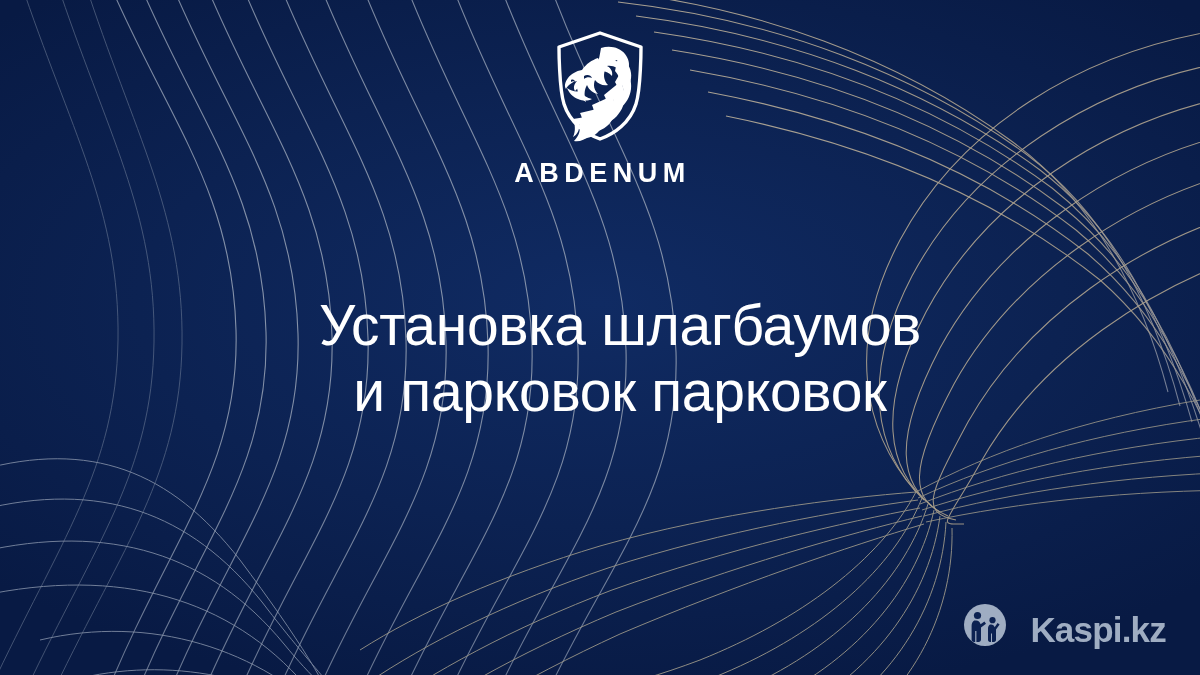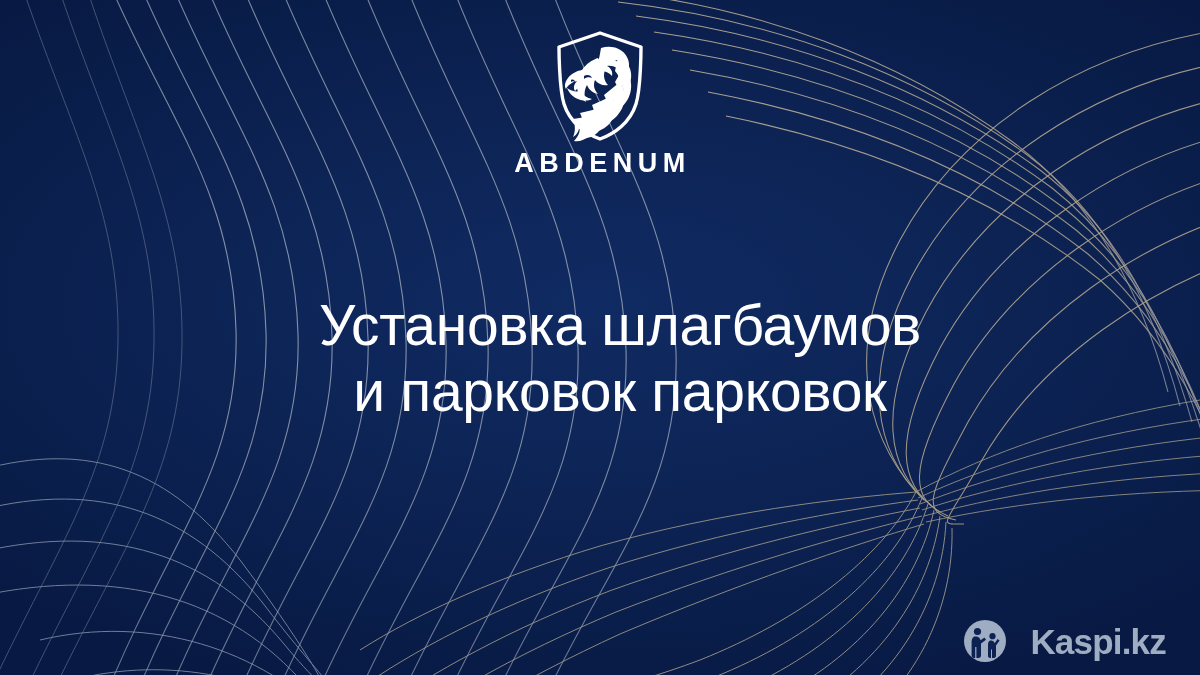--- a/index.html
+++ b/index.html
@@ -25,21 +25,21 @@
   #wave-layer {
     position:absolute; inset:0;
     width:1200px; height:675px;
   }
   
   #logo-lockup {
     position:absolute;
     left:0; right:0; top:30px;
     display:flex; flex-direction:column;
     align-items:center;
-    gap:8px;
+    gap:18px;
   }
   #shield-mark { width:92px; height:112px; display:block; }
   #brand-wordmark {
     font-family:"Liberation Sans", sans-serif;
     font-size:27px;
     font-weight:700;
     letter-spacing:5.5px;
     color:#ffffff;
     line-height:1;
     padding-left:5px;
@@ -54,22 +54,22 @@
     font-size:57px;
     font-weight:400;
     line-height:1.16;
     letter-spacing:-0.3px;
     white-space:nowrap;
   }
   #headline .hl-line { display:block;padding-left:40px; }
   
   #kaspi-badge {
     position:absolute;
-    right:34px; bottom:12px;
-    display:flex; align-items:center; gap:23px;
+    right:34px; bottom:28px;
+    display:flex; align-items:flex-end; gap:23px;
   }
   #kaspi-emblem { width:44px; height:44px; display:block; }
   #kaspi-wordmark {
     font-family:"Liberation Sans", sans-serif;
     font-size:35px;
     font-weight:700;
     letter-spacing:-0.8px;
     color:#9fadc2;
     line-height:1;
   }

